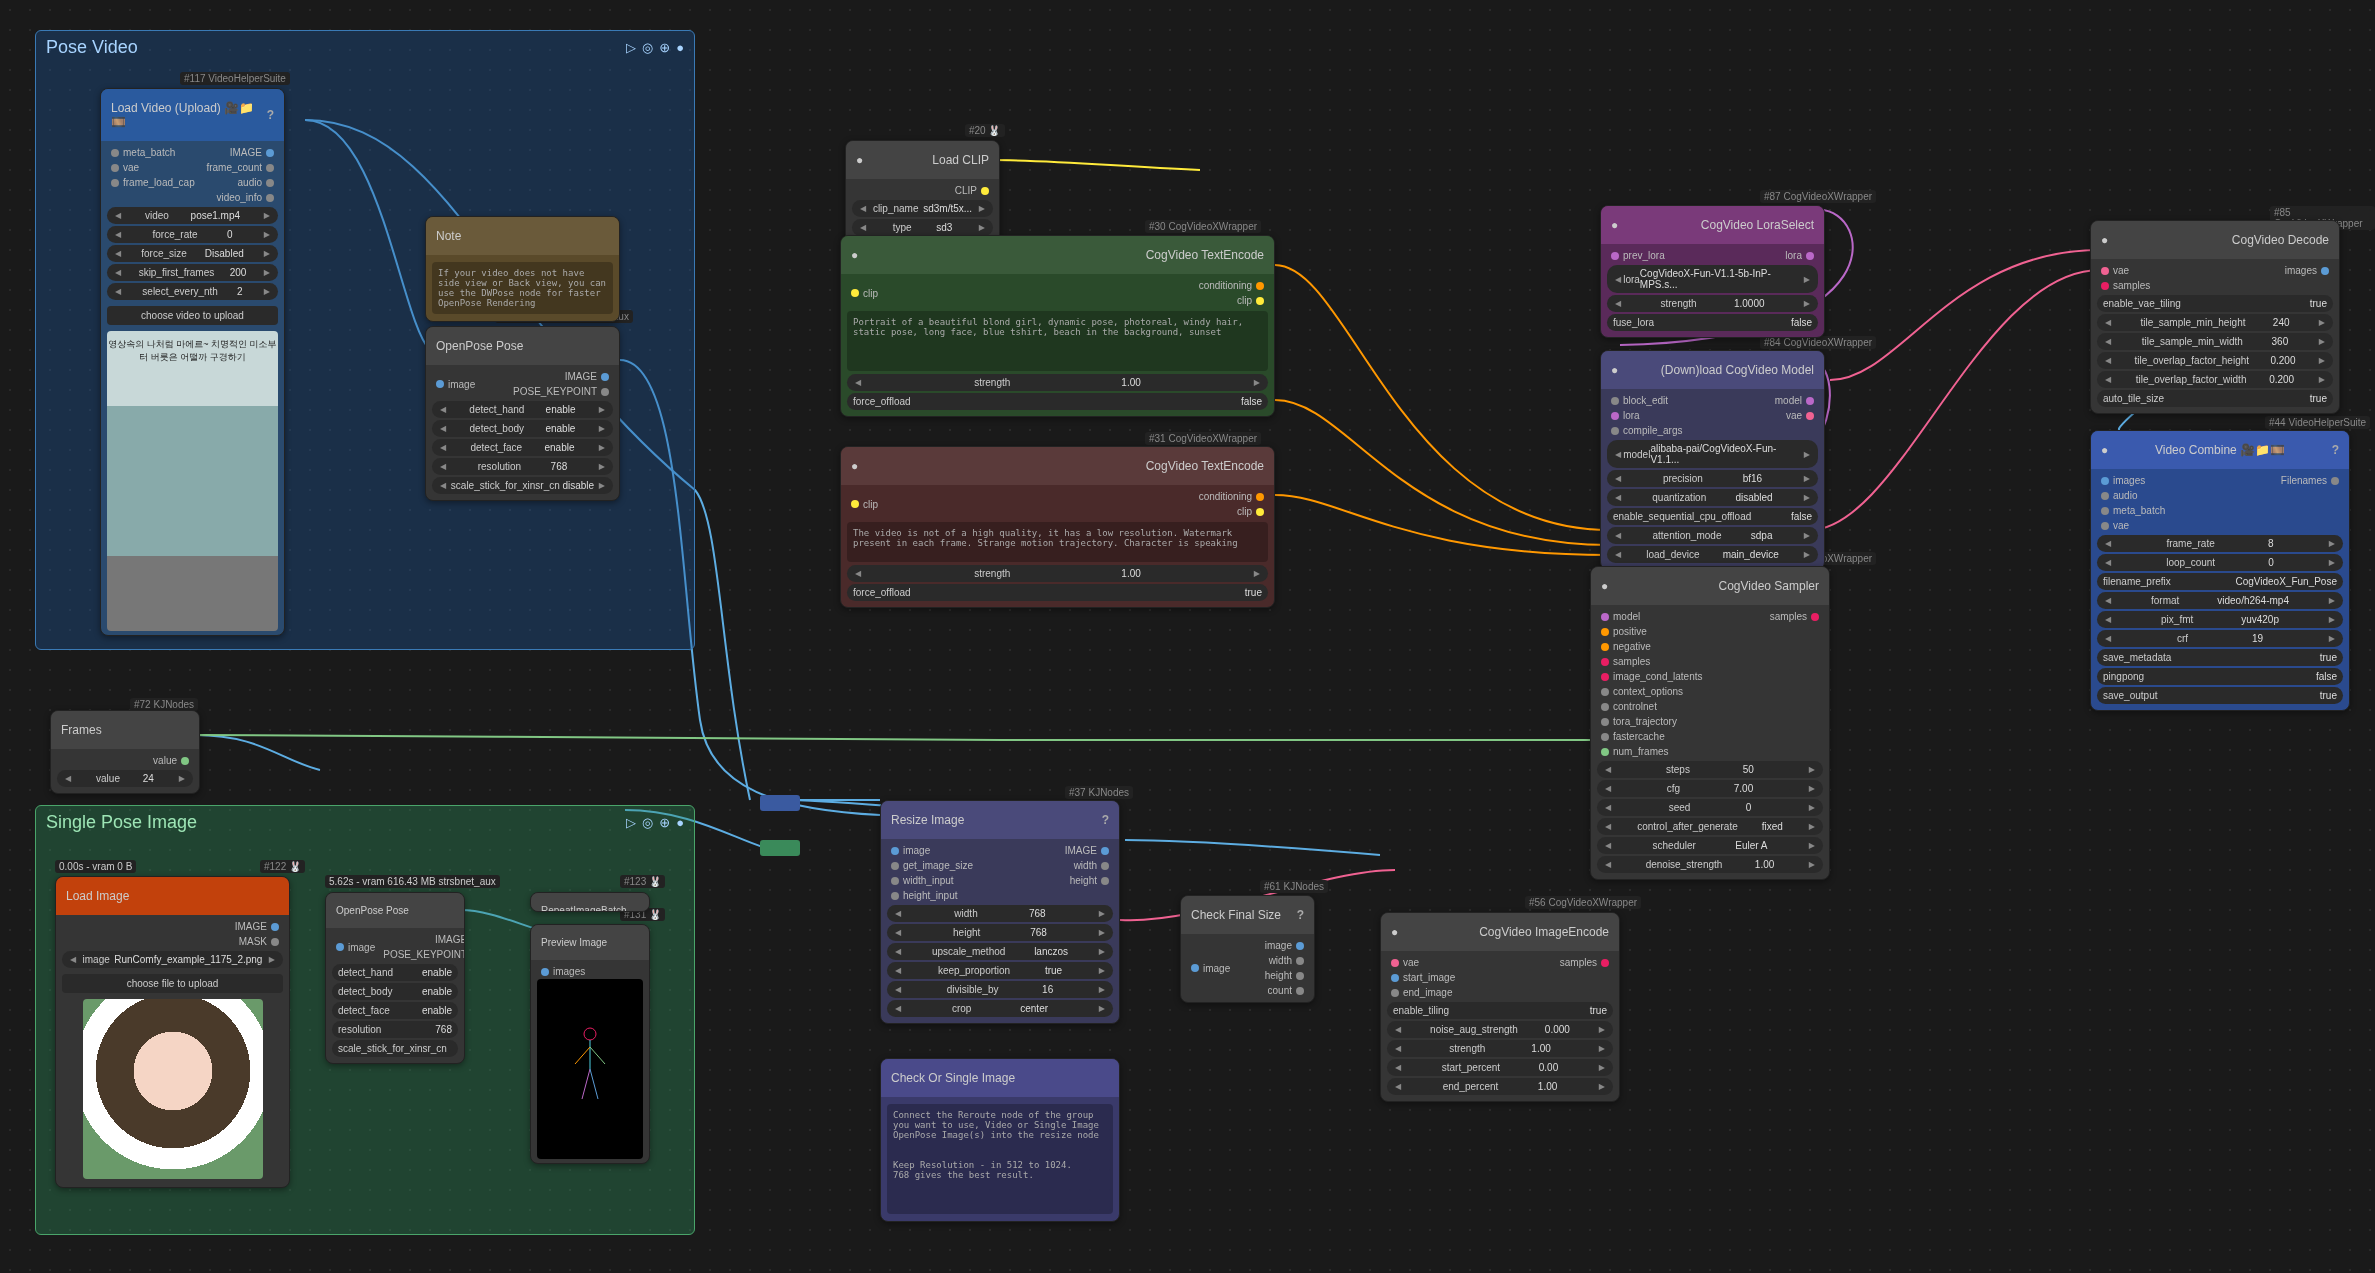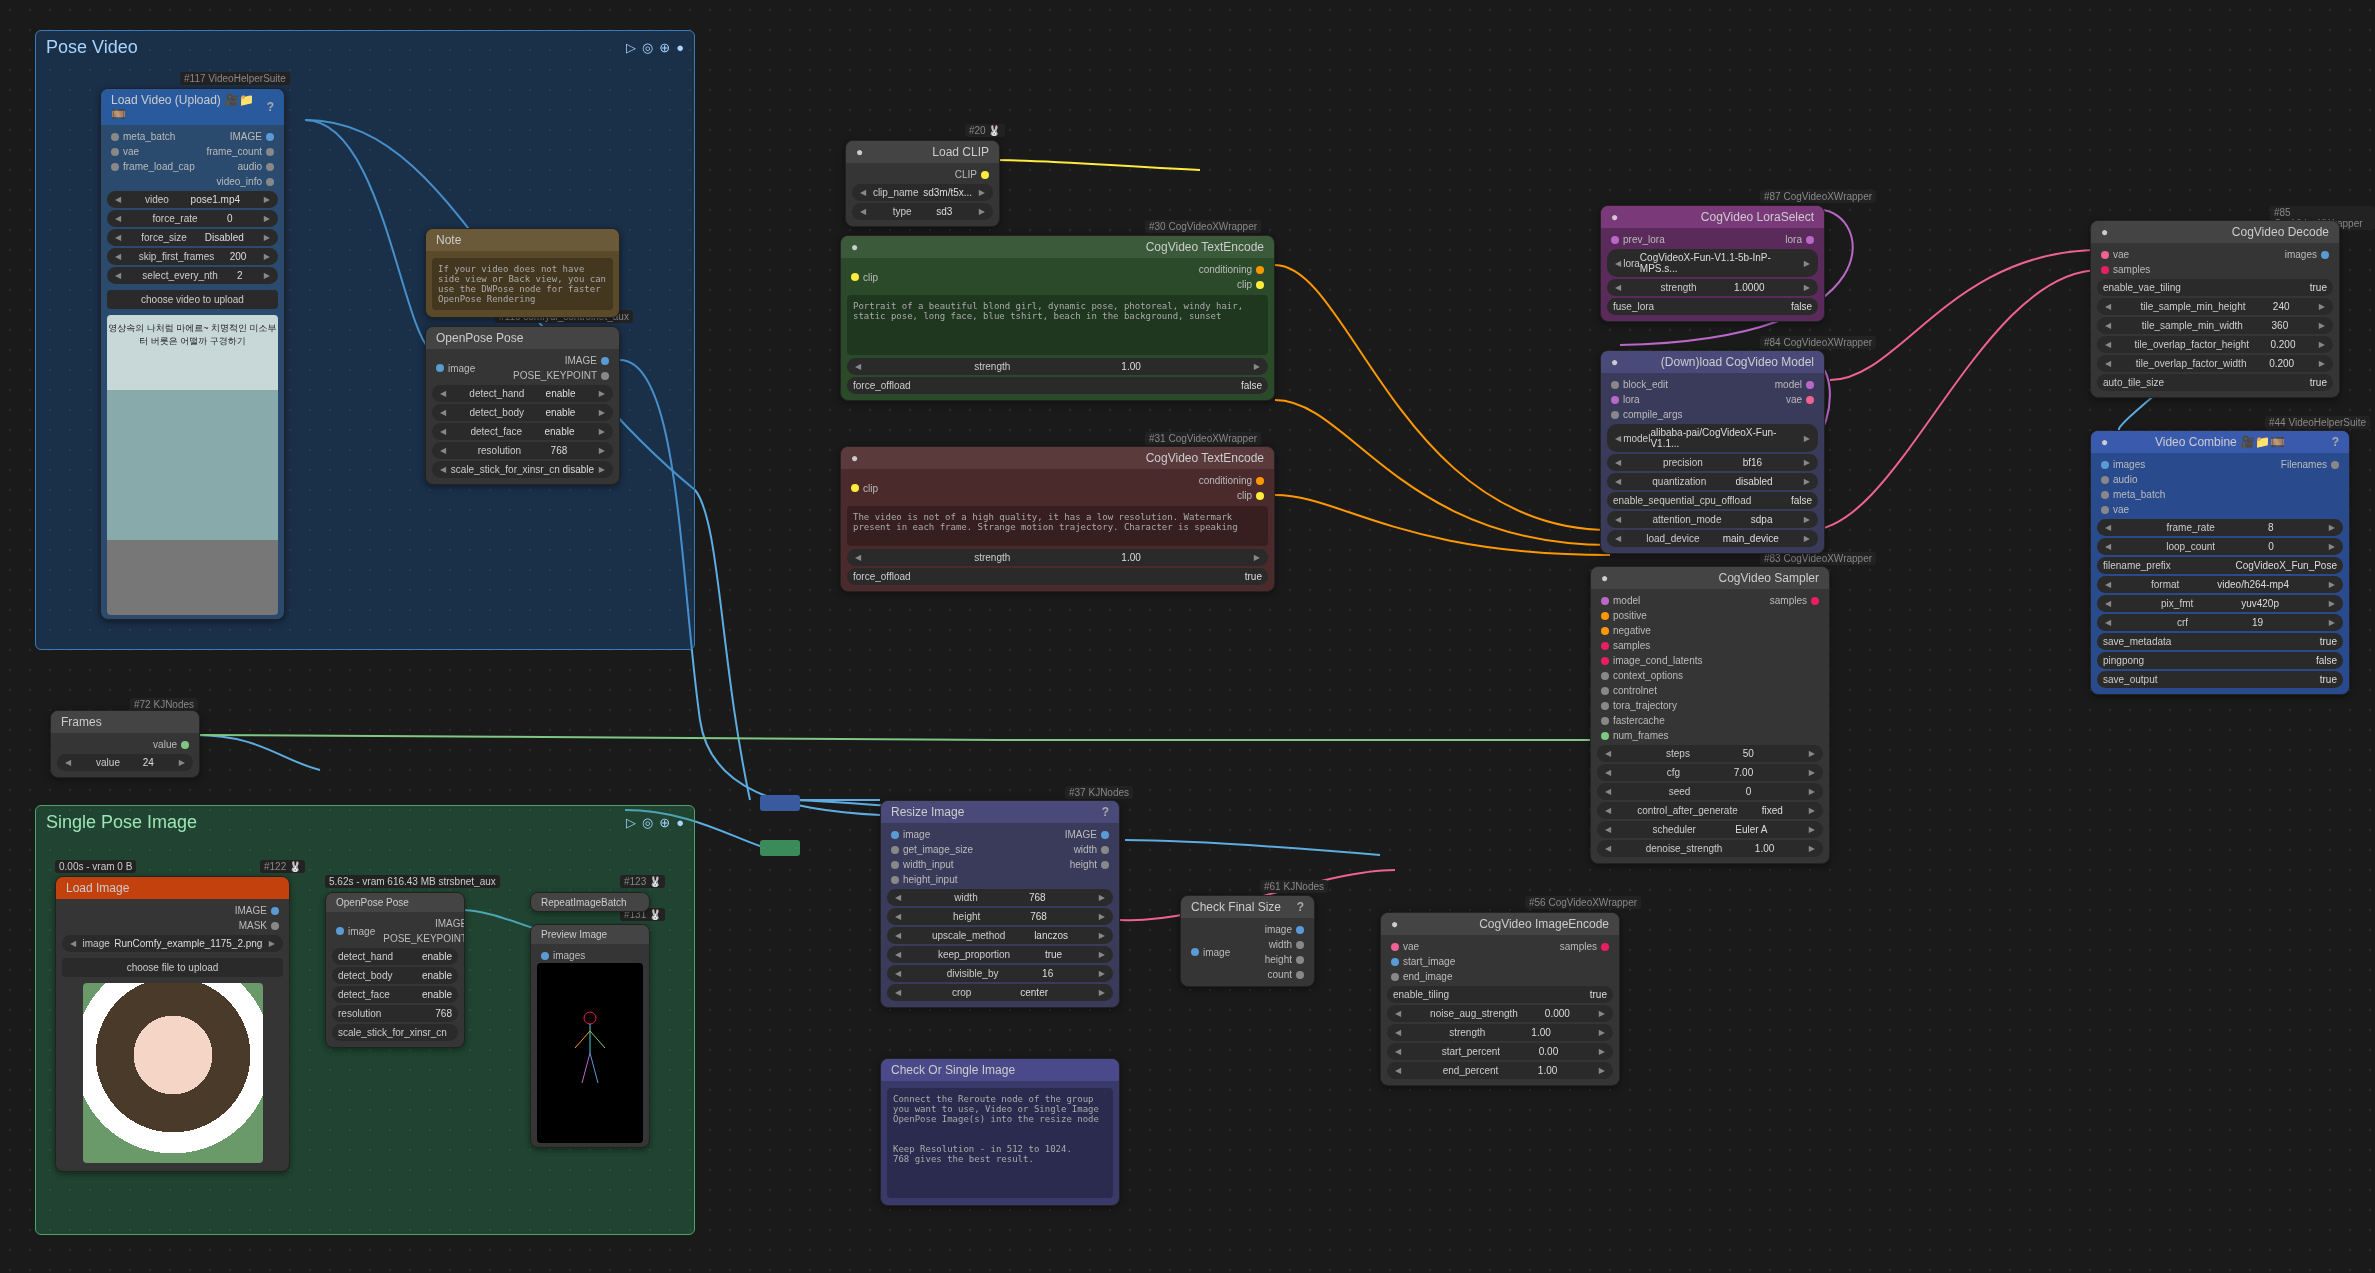--- a/index.html
+++ b/index.html
@@ -1,21 +1,21 @@
 <!DOCTYPE html>
 <html><head>
 <meta charset="utf-8">
 <style>
 *{box-sizing:border-box;margin:0;padding:0}
 body{background:#1a1a1a;font-family:sans-serif;font-size:10px;color:#ccc;overflow:hidden;width:2375px;height:1273px;position:relative;background-image:radial-gradient(circle,#2a2a2a 1px,transparent 1px);background-size:20px 20px}
 .group{position:absolute;border-radius:6px;padding:6px 10px}
 .group-hdr{display:flex;justify-content:space-between;align-items:center;font-size:18px;font-weight:500;margin-bottom:4px}
 .group-ctrl{display:flex;gap:6px;font-size:13px;color:#a8d4ff}
 .node{position:absolute;background:#353535;border:1px solid #222;border-radius:8px;overflow:hidden;box-shadow:0 2px 6px rgba(0,0,0,.4)}
-.node-title{padding:4px 10px;font-size:12px;display:flex;justify-content:space-between;align-items:center}
+.node-title{padding:12px 10px;font-size:12px;display:flex;justify-content:space-between;align-items:center}
 .node-title .q{color:#aaa;font-weight:bold}
 .node-body{padding:4px 6px}
 .tag{position:absolute;font-size:10px;color:#888;padding:1px 4px;background:#222;border-radius:3px}
 .slot{display:flex;align-items:center;gap:4px;font-size:10px;color:#bbb;padding:2px 4px;position:relative}
 .slot.out{justify-content:flex-end}
 .dot{width:8px;height:8px;border-radius:50%;background:#888;display:inline-block}
 .dot.blue{background:#5b9bd5}.dot.pink{background:#e91e63}.dot.orange{background:#ff9800}.dot.yellow{background:#ffeb3b}.dot.red{background:#f06292}.dot.purple{background:#ba68c8}.dot.green{background:#81c784}
 .widget{display:flex;justify-content:space-between;align-items:center;background:#2a2a2a;border-radius:10px;margin:2px 0;padding:3px 6px;font-size:10px}
 .widget .l{color:#ccc}.widget .v{color:#ddd}
 .arr{color:#888;font-size:8px;padding:0 2px}
@@ -166,21 +166,21 @@
         <span class="v">2</span>
         <span class="arr">▶</span>
       </div>
   <div class="btn">choose video to upload</div>
   <div class="preview" style="height:300px;background:linear-gradient(#c8d8d8 0 25%,#8aa 25% 75%,#777 75%)">
         <div style="text-align:center;color:#222;font-size:9px;margin-top:-260px">영상속의 나처럼 마에르~  치명적인 미소부터 버릇은 어떨까 구경하기</div>
       </div>
  </div>
 </div>
 
-<div class="node" style="left:425px;top:228px;width:195px;background:#5a4a2a">
+<div class="node" style="left:425px;top:216px;width:195px;background:#5a4a2a">
  <div class="node-title" style="background:#6a5a3a">
       <span>Note</span>
     </div>
  <div class="node-body">
       <div class="textarea">If your video does not have side view or Back view, you can use the DWPose node for faster OpenPose Rendering</div>
     </div>
 </div>
 
 <div class="node" style="left:425px;top:326px;width:195px">
  <div class="node-title" style="background:#444">

